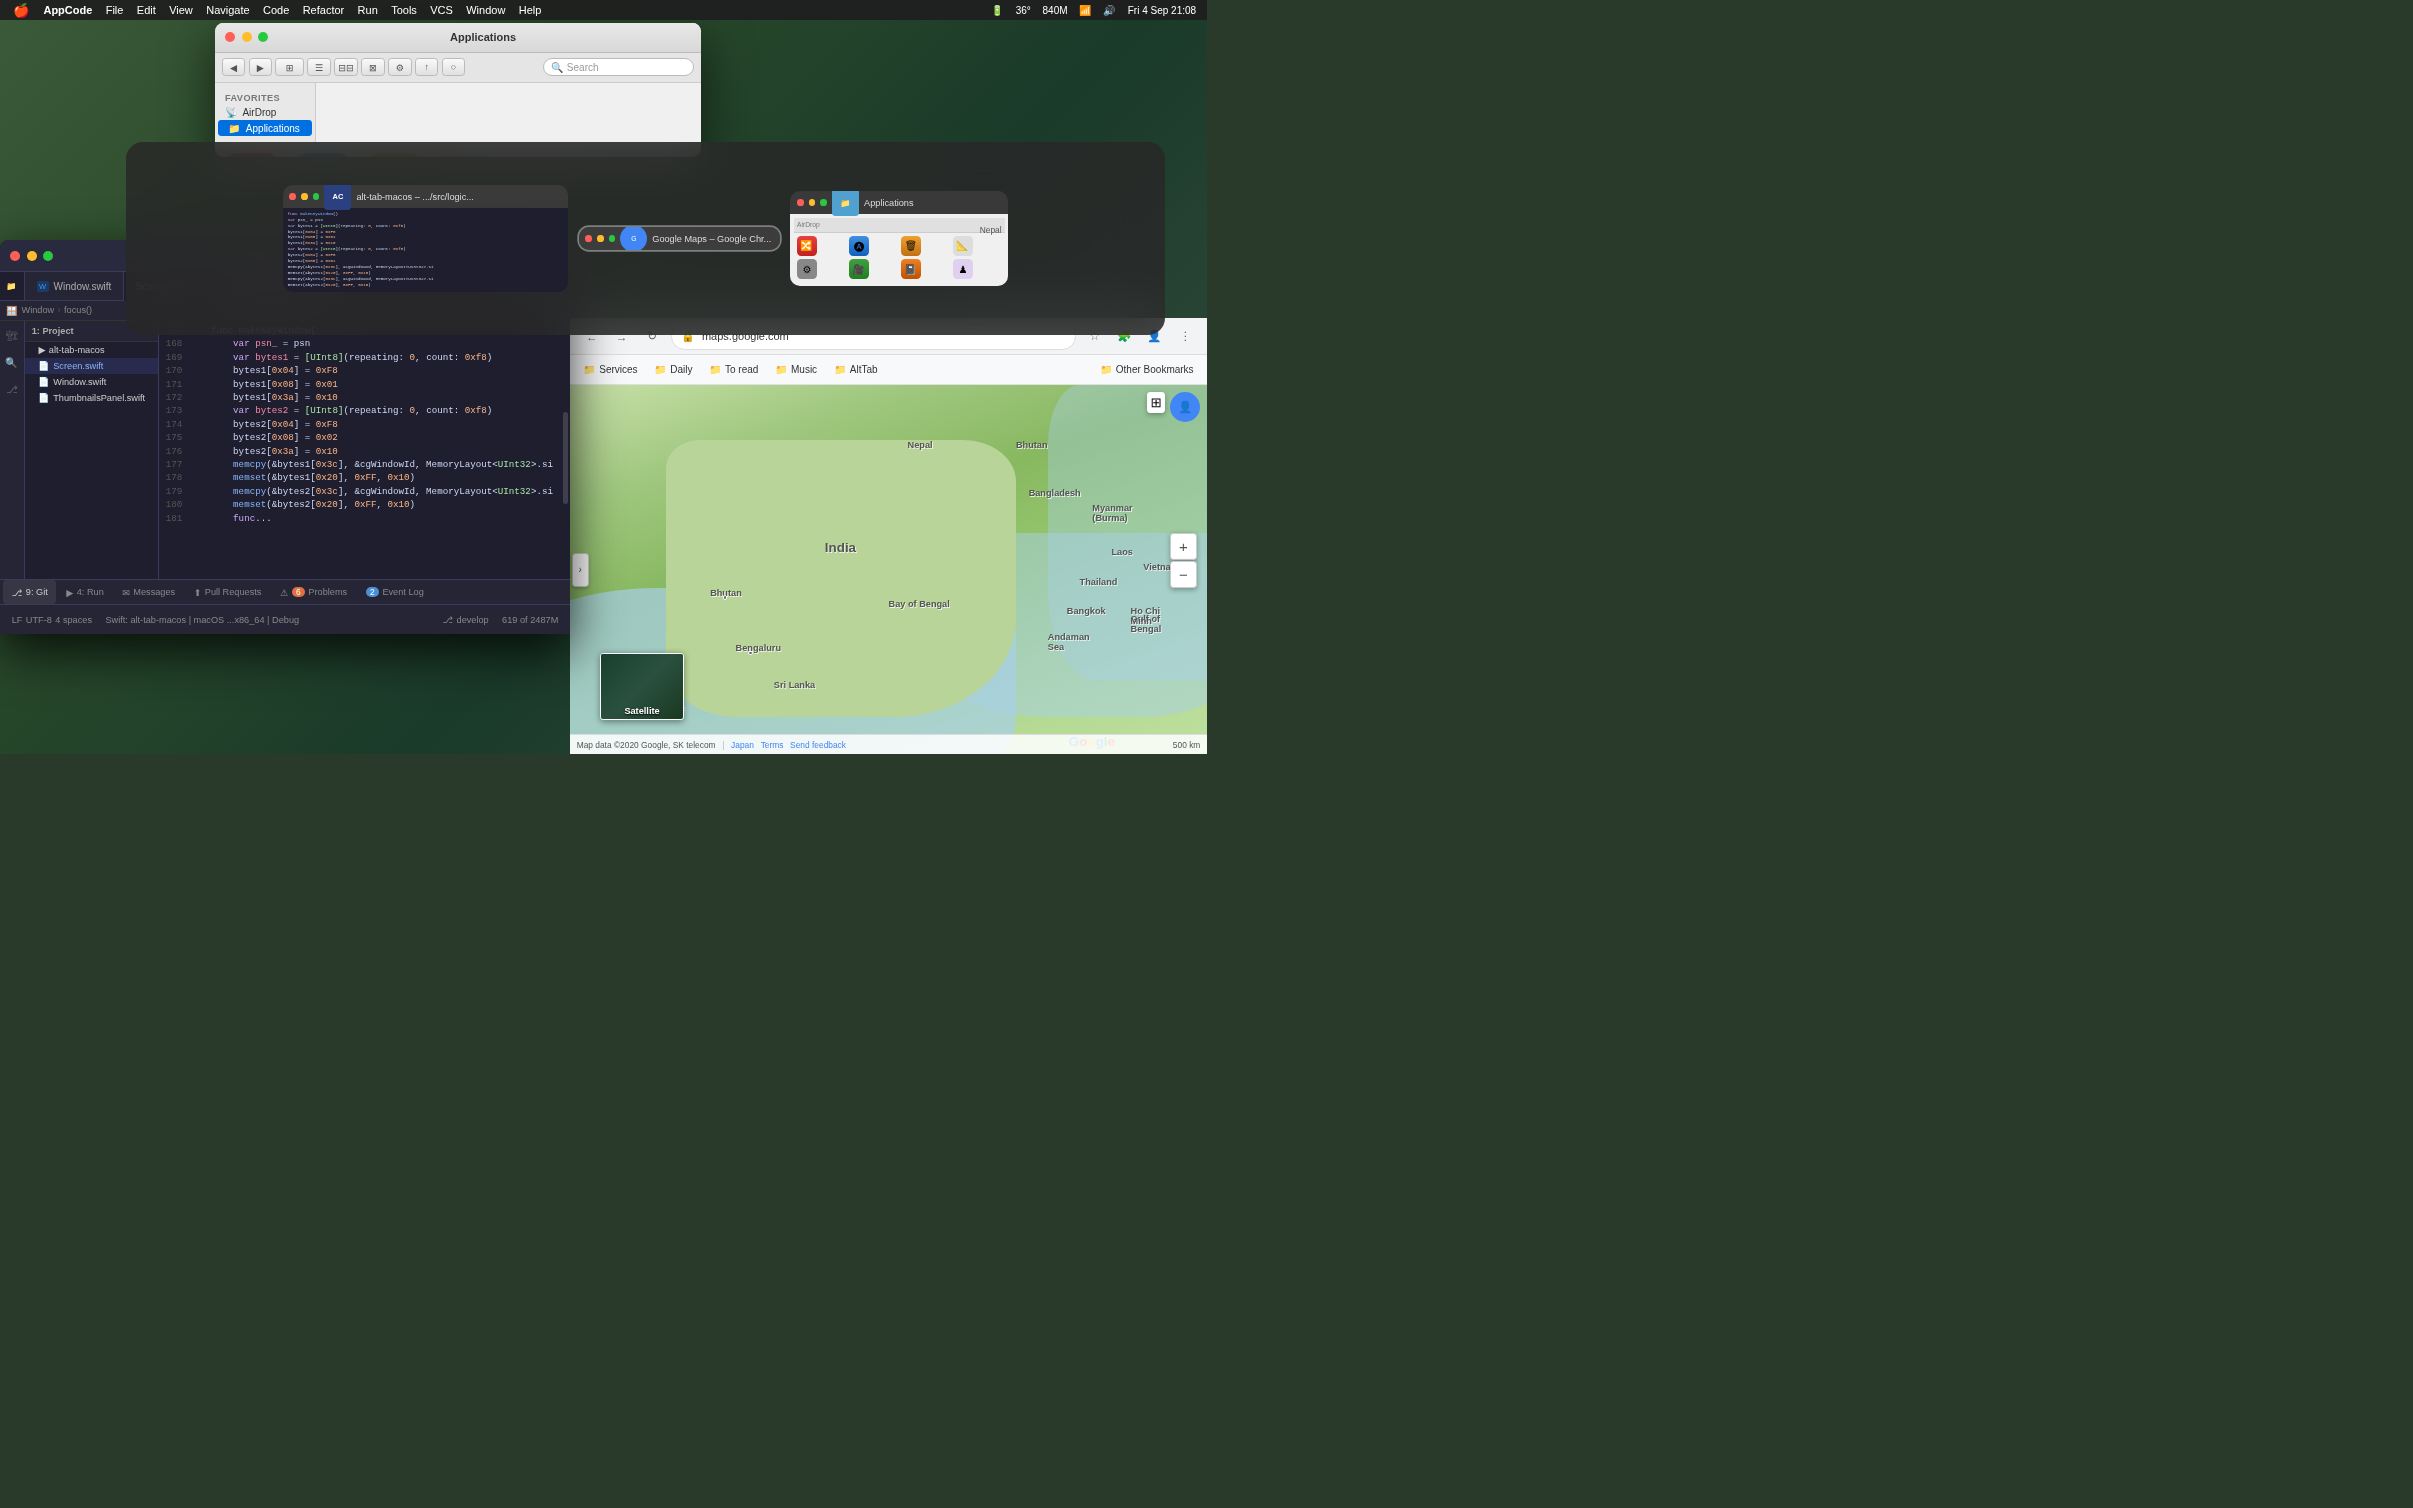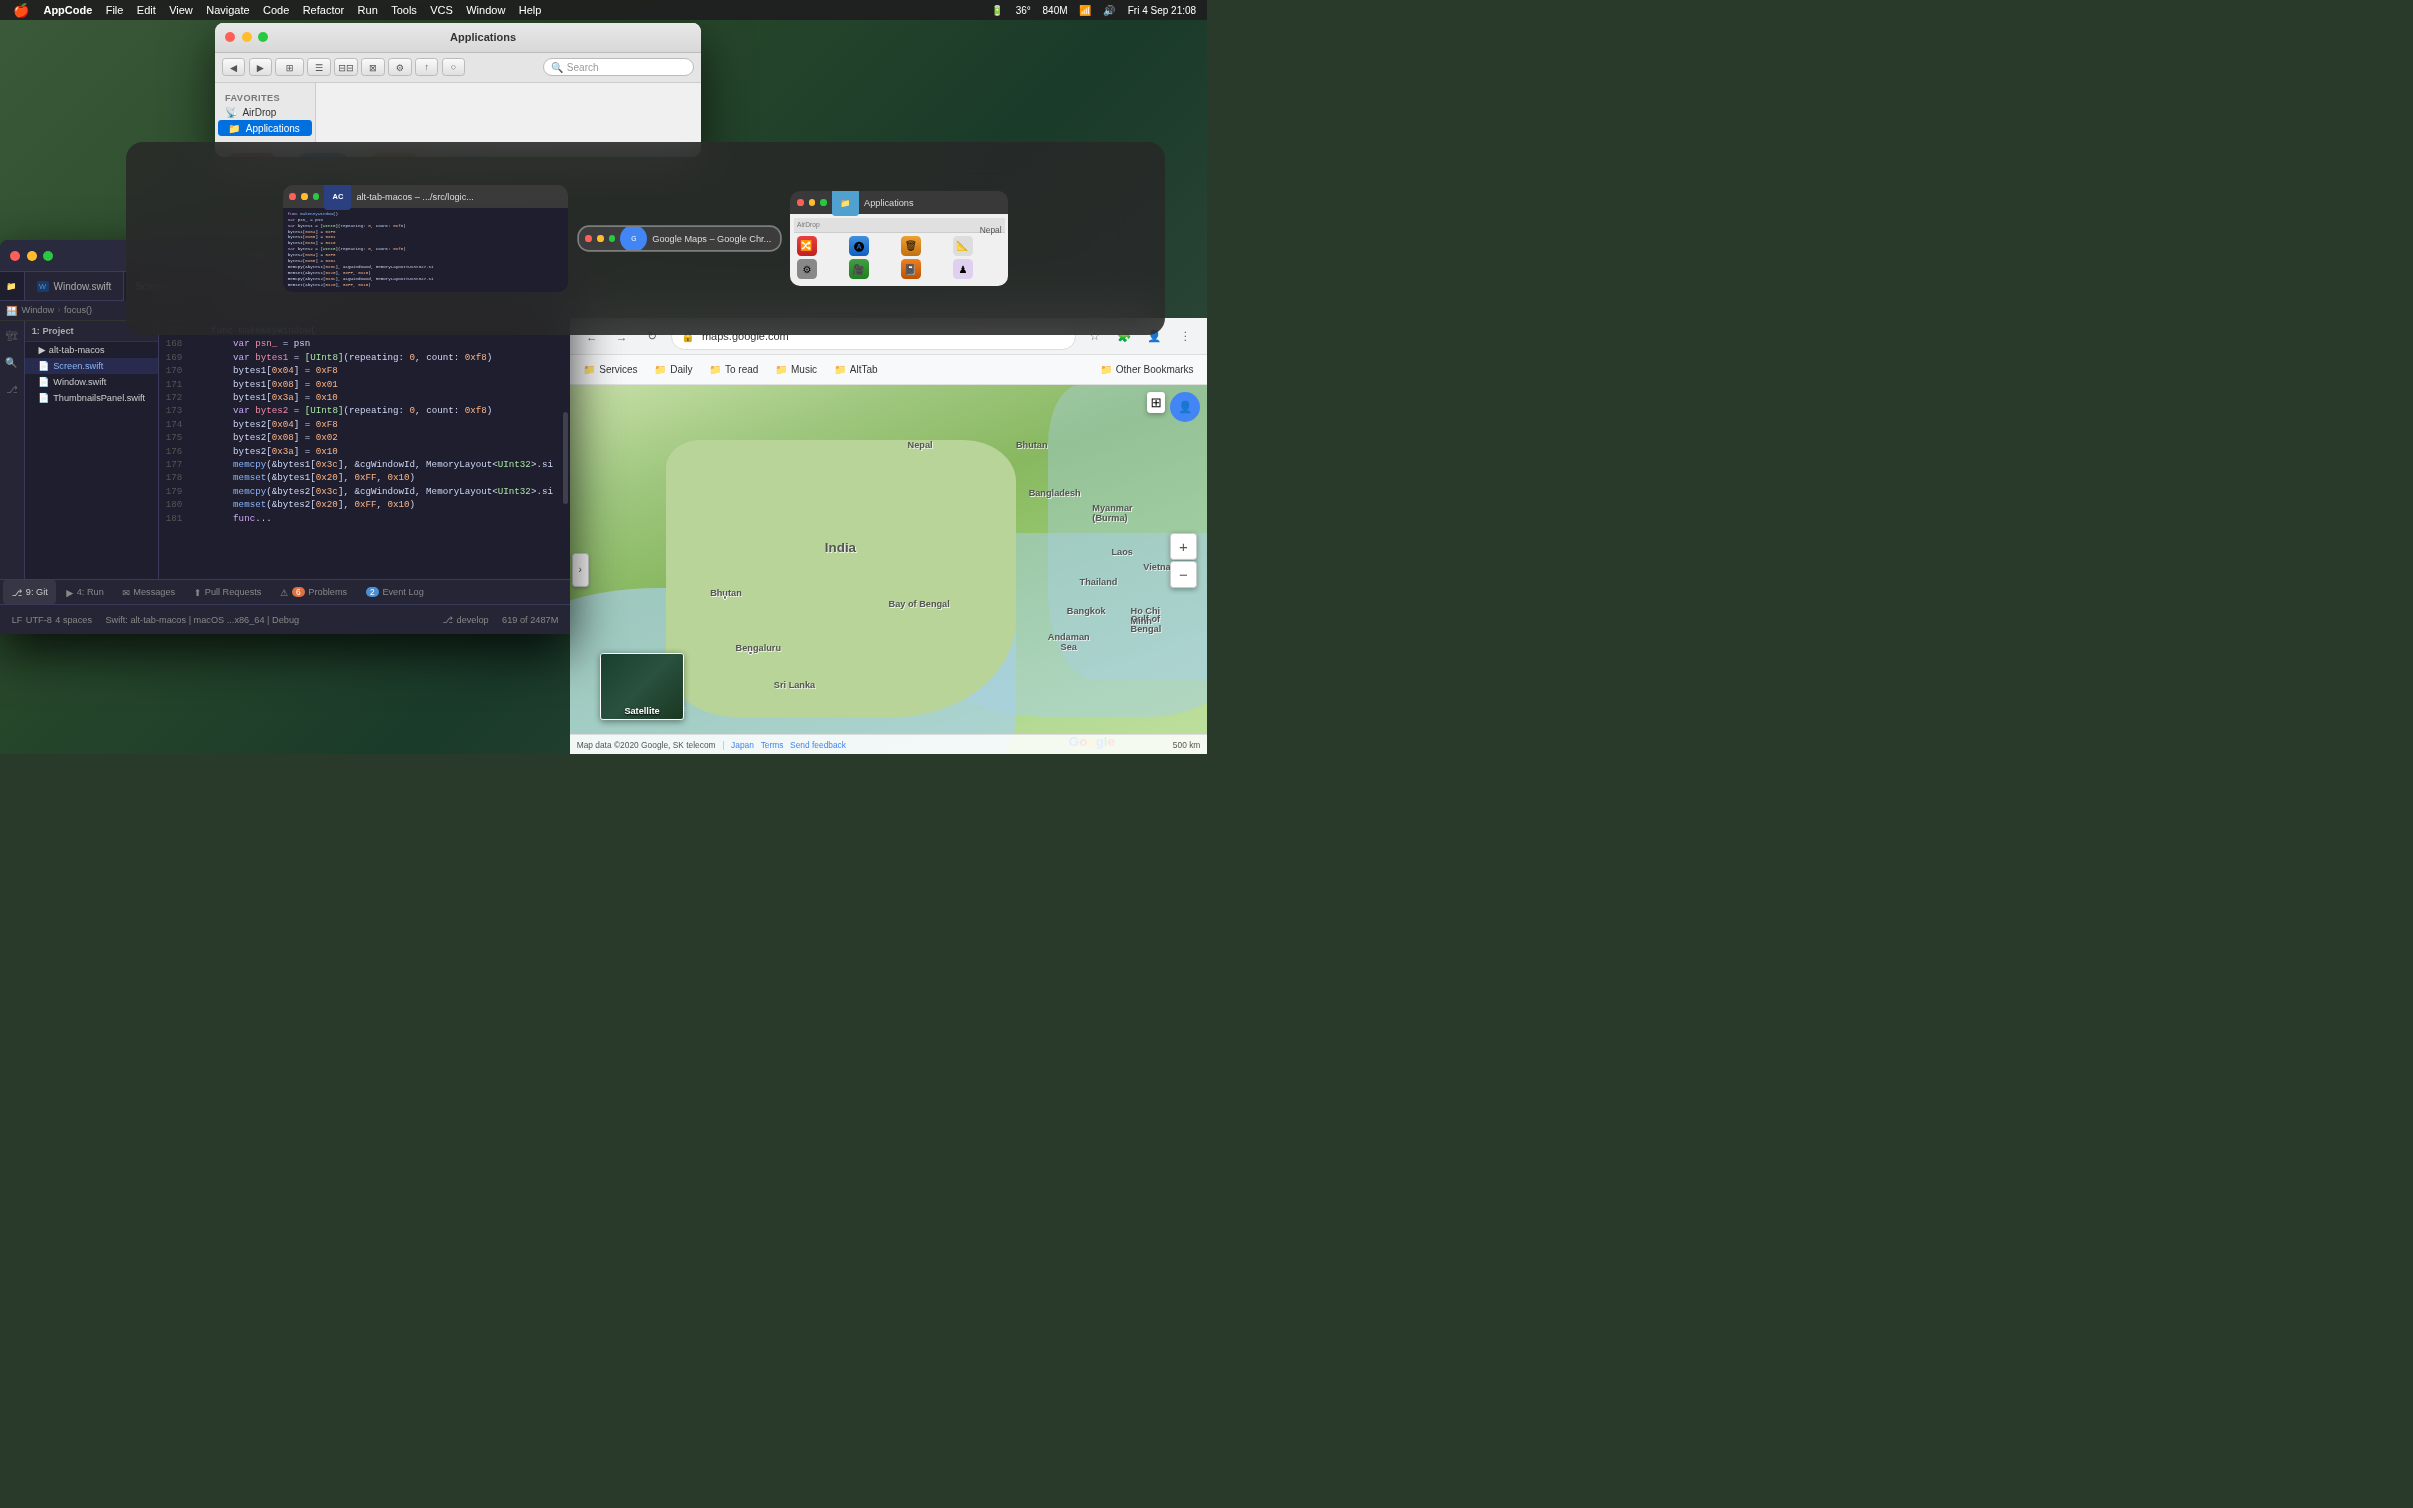--- a/index.html
+++ b/index.html
@@ -1126,21 +1126,21 @@
       <div class="map-label" style="top:15%;left:70%;">Bhutan</div>
       <div class="map-label" style="top:28%;left:72%;">Bangladesh</div>
       <div class="map-label" style="top:32%;left:82%;">Myanmar<br>(Burma)</div>
       <div class="map-label" style="top:42%;left:40%;font-size:13.4px;font-weight:700;">India</div>
       <div class="map-label" style="top:44%;left:85%;">Laos</div>
       <div class="map-label" style="top:55%;left:22%;">Bhutan</div>
       <div class="map-label" style="top:52%;left:80%;">Thailand</div>
       <div class="map-label" style="top:58%;left:50%;">Bay of Bengal</div>
       <div class="map-label" style="top:48%;left:90%;">Vietnam</div>
       <div class="map-label" style="top:70%;left:26%;">Bengaluru</div>
-      <div class="map-label" style="top:67%;left:75%;text-align:center;">Andaman<br>Sea</div>
+      <div class="map-label" style="top:67%;left:75%;">Andaman<br>Sea</div>
       <div class="map-label" style="top:62%;left:88%;">Gulf of<br>Bengal</div>
       <div class="map-label" style="top:80%;left:32%;">Sri Lanka</div>
       <div class="map-label" style="top:86%;left:8%;">Laccadive Sea</div>
       <div class="map-label" style="top:60%;left:88%;">Ho Chi<br>Minh</div>
       <div class="map-label" style="top:60%;left:78%;">Bangkok</div>
 
       <div class="map-city-dot" style="top:57%;left:24%;"></div>
       <div class="map-city-dot" style="top:72%;left:28%;"></div>
 
       <div style="position:absolute;left:1.7px;top:50%;transform:translateY(-50%);background:white;border:0.8px solid #ccc;border-radius:3.4px;width:17px;height:34px;display:flex;align-items:center;justify-content:center;cursor:pointer;box-shadow:0 1.7px 3.4px rgba(0,0,0,0.2);">

